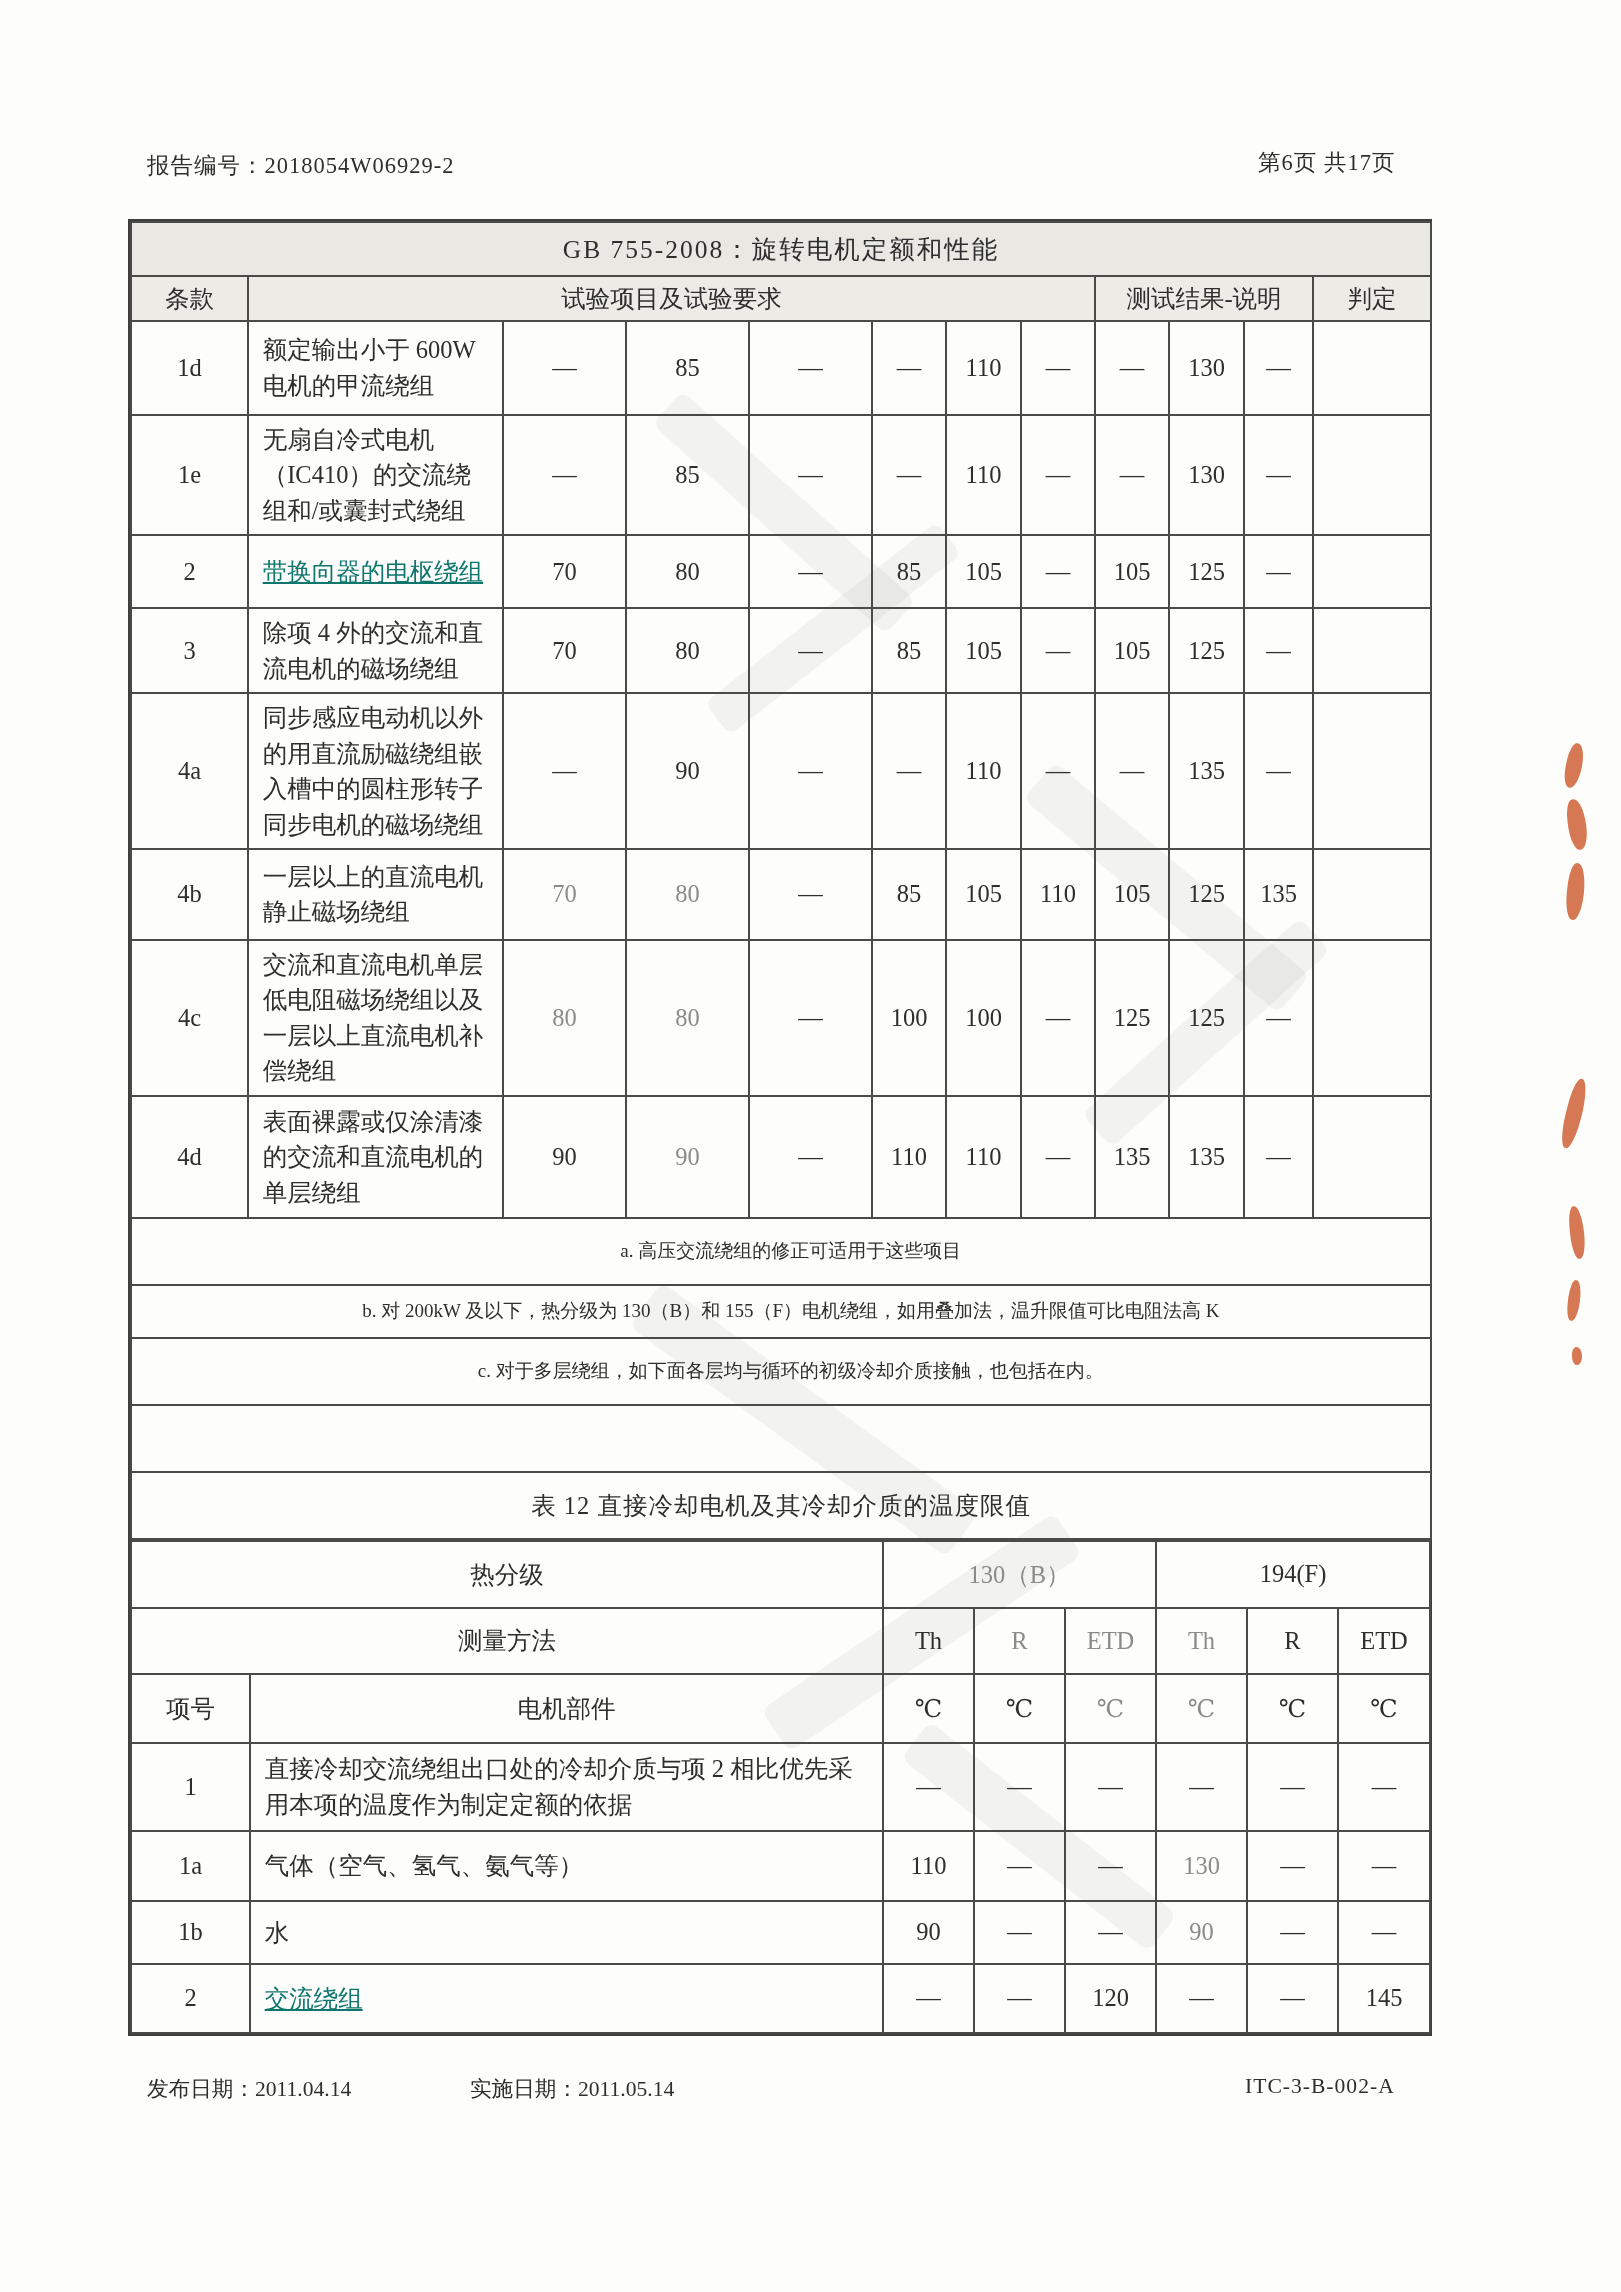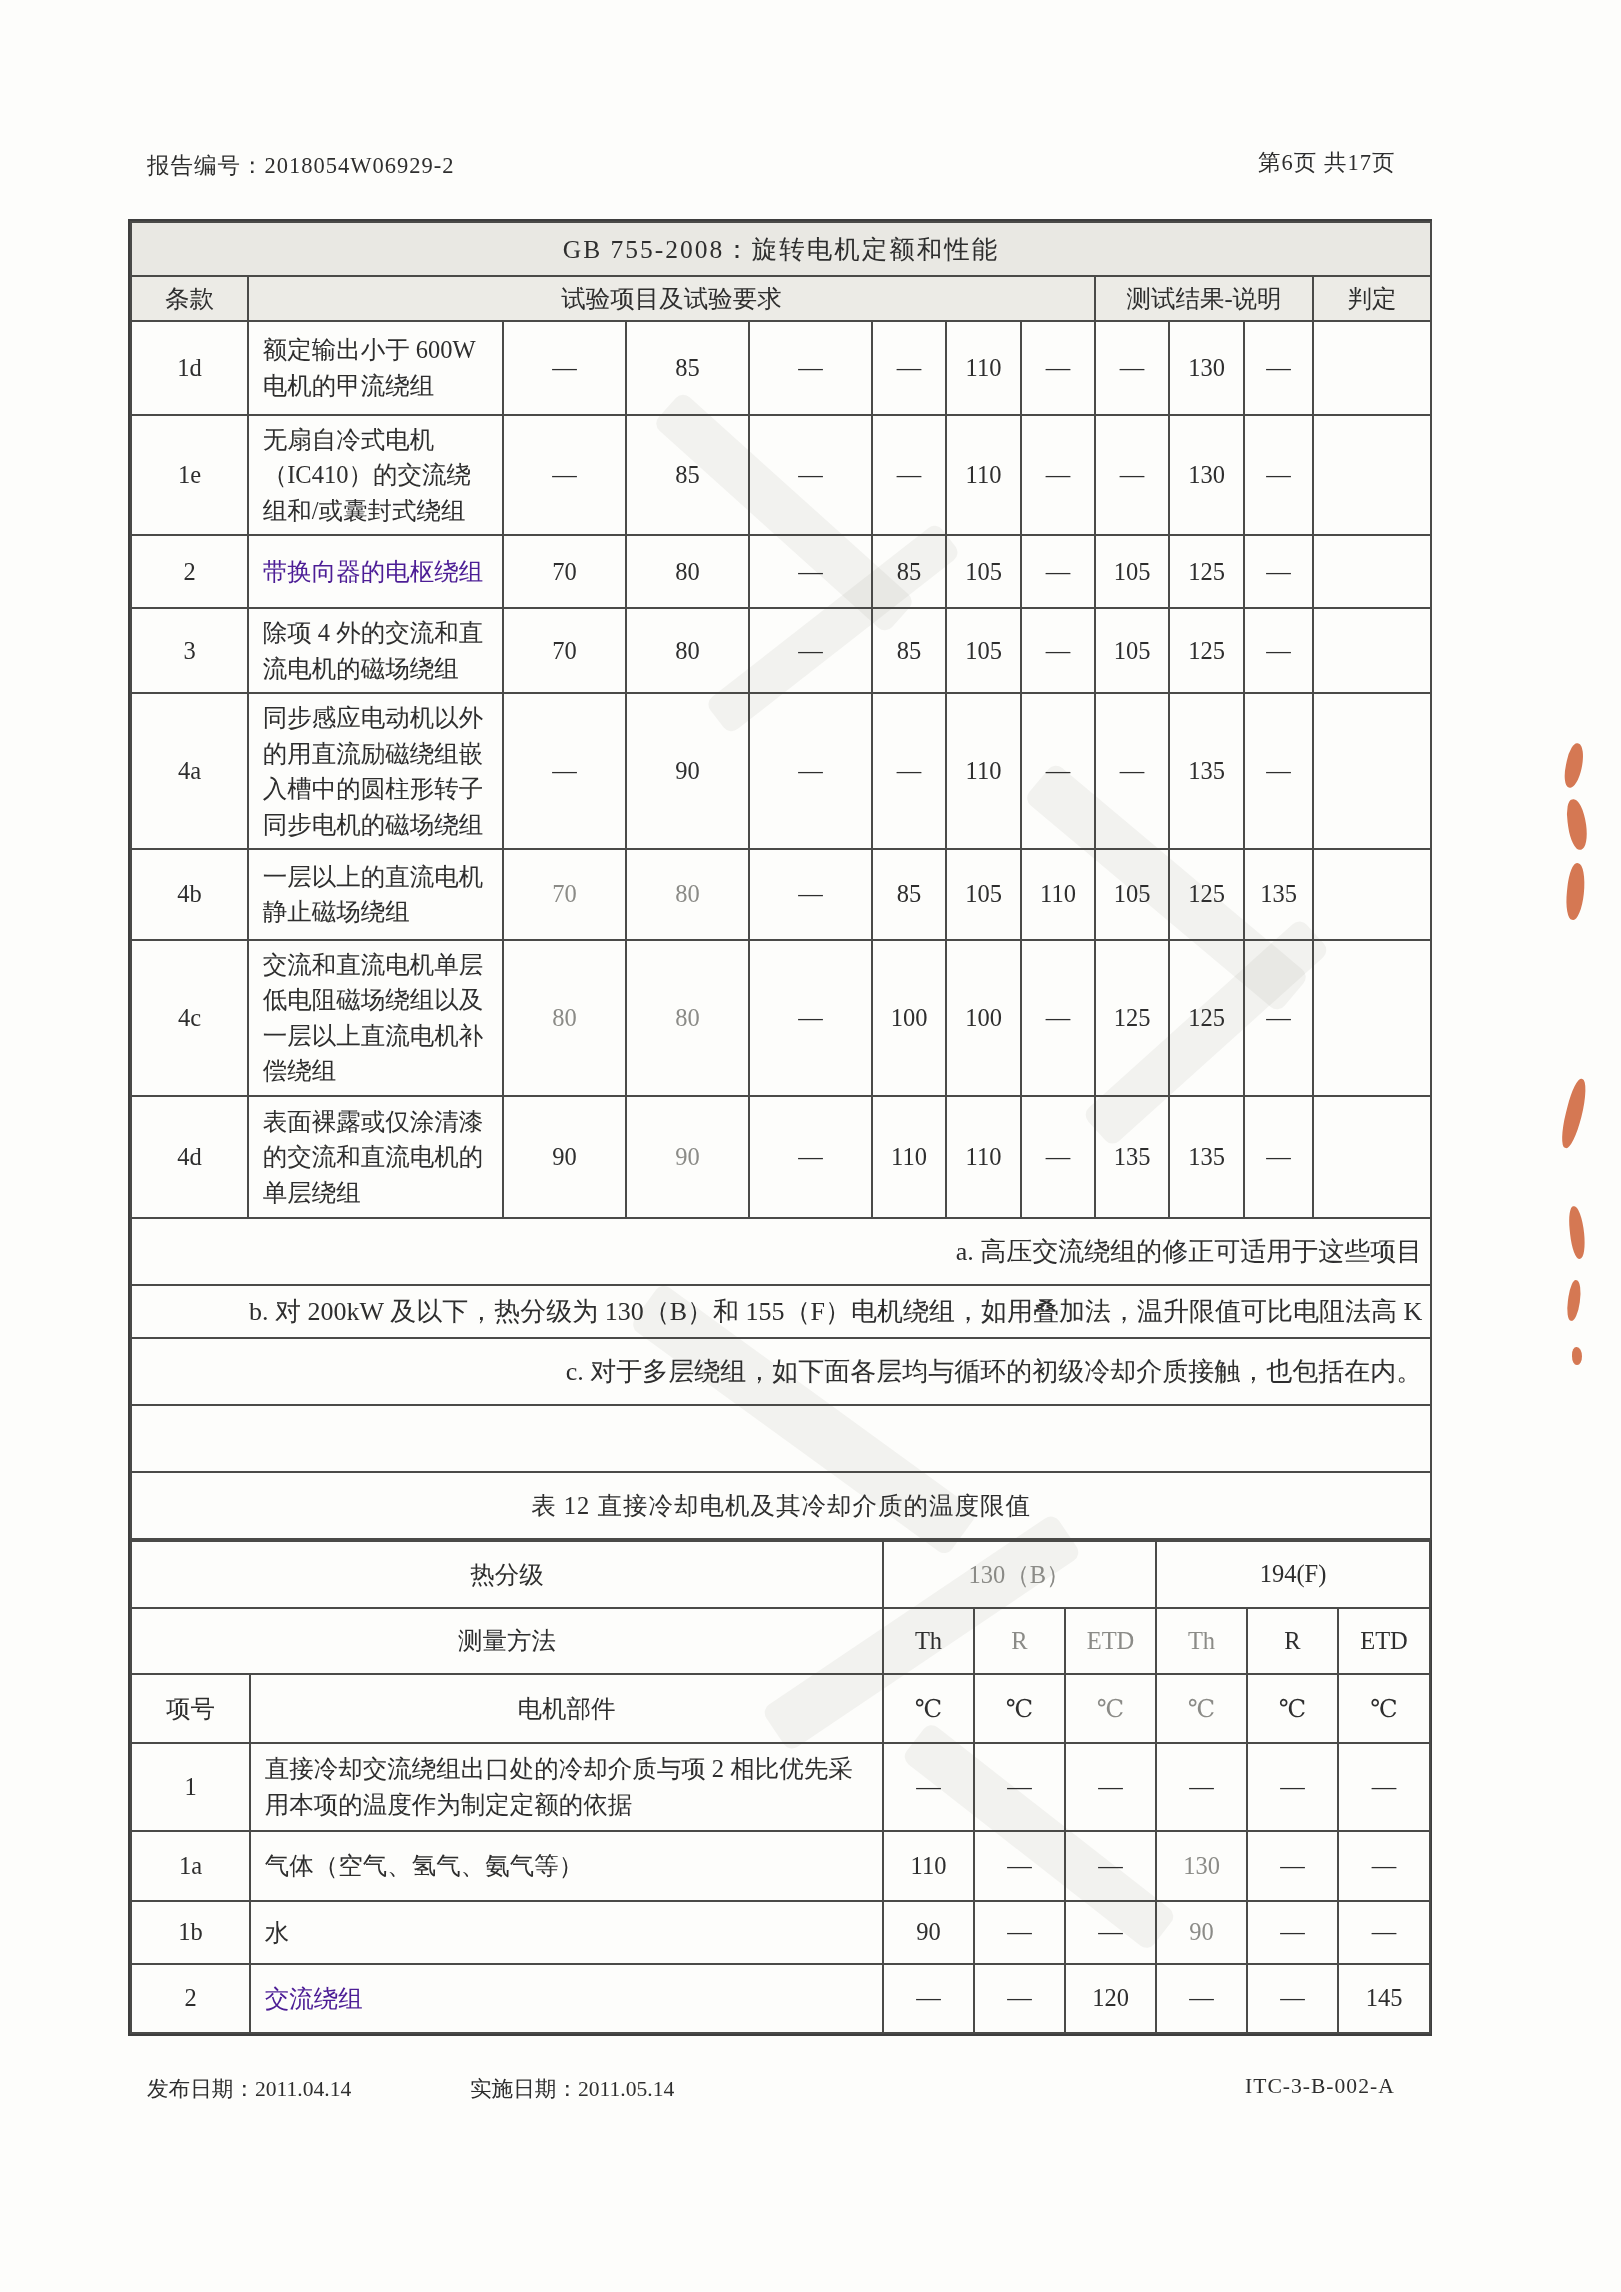--- a/index.html
+++ b/index.html
@@ -26,24 +26,24 @@
   }
   table {border-collapse:collapse; width:100%; table-layout:fixed;}
   td {
     border:2px solid #4a4a48; padding:0 7.8px;
     font-size:24.5px; vertical-align:middle; overflow:hidden;
   }
   .c {text-align:center; padding:0 2px;}
   .desc {text-align:left; line-height:1.45; padding:5.9px 9.8px 5.9px 13.7px;}
   .title-row td {background:#e9e8e3; font-size:25.5px; text-align:center; letter-spacing:2px;}
   .head-row  td {background:#ecebe6; text-align:center; font-size:24.5px;}
-  .note td {text-align:right; padding-left:27.4px; font-size:26px;}
+  .note td {text-align:center; padding-left:27.4px; font-size:19px;}
   .t2title td {text-align:center; font-size:24.5px; letter-spacing:1px;}
   .fade {color:#8b8b87;}
-  .dim  {color:#4c1d95;}
+  .dim  {color:#0f766e;text-decoration:underline;}
 </style>
 </head>
 <body>
 
 <div class="page">
 
   <div class="wm" style="left:627px;top:490px;width:314px;height:45px;transform:rotate(42deg);"></div>
   <div class="wm" style="left:686px;top:608px;width:294px;height:41px;transform:rotate(-38deg);"></div>
   <div class="wm" style="left:1000px;top:863px;width:333px;height:49px;transform:rotate(40deg);"></div>
   <div class="wm" style="left:1059px;top:1010px;width:294px;height:45px;transform:rotate(-42deg);"></div>

